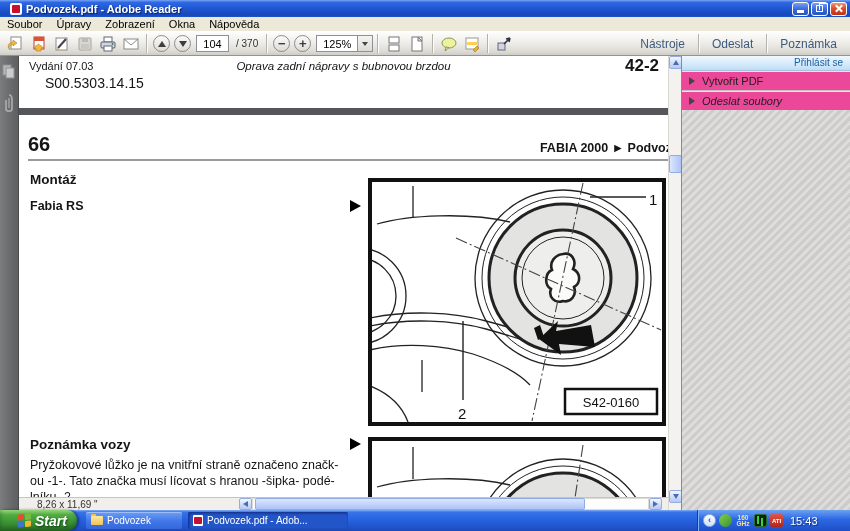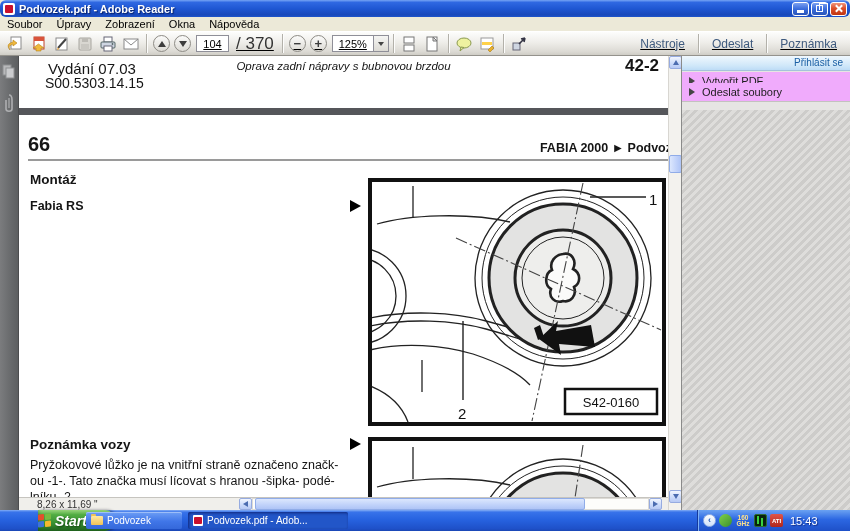--- a/index.html
+++ b/index.html
@@ -3,21 +3,21 @@
 <meta charset="utf-8">
 <style>
   html,body{margin:0;padding:0;background:#444;}
   *{box-sizing:border-box;}
   #app{position:relative;width:850px;height:531px;overflow:hidden;
        font-family:"Liberation Sans",sans-serif;background:#ece9d8;}
 
   
   .titlebar{position:absolute;left:0;top:0;width:850px;height:17px;
     background:linear-gradient(180deg,#76a4f4 0%,#2f68e2 14%,#1f57d3 50%,#1848ba 88%,#1e55cc 100%);
-    display:flex;align-items:center;padding-left:3px;border-radius:6px;}
+    display:flex;align-items:center;padding-left:10px;}
   .pdficon{width:12px;height:12px;background:#fff;border-radius:2px;position:relative;flex:0 0 auto;}
   .pdficon::after{content:"";position:absolute;left:2px;top:2px;width:8px;height:8px;background:#c8102e;border-radius:1px;}
   .title-text{color:#fff;font-size:11px;font-weight:bold;margin-left:4px;
     text-shadow:1px 1px 1px rgba(0,20,80,.8);white-space:nowrap;}
   .win-btns{margin-left:auto;display:flex;gap:2px;padding-right:3px;}
   .wbtn{width:17px;height:14px;border-radius:3px;border:1px solid #fff;
     display:flex;align-items:center;justify-content:center;color:#fff;font-size:9px;line-height:1;}
   .wbtn.blue{background:linear-gradient(180deg,#7ba0f0 0%,#3a6cdc 50%,#2a55b8 100%);}
   .wbtn.red{background:linear-gradient(180deg,#f0967c 0%,#dd4f2a 45%,#bf3410 100%);}
   .glyph-min{width:7px;height:3px;background:#fff;margin-top:6px;}
@@ -29,26 +29,26 @@
 
   
   .menubar{position:absolute;left:0;top:17px;width:850px;height:14px;background:#ece9d8;
     display:flex;align-items:center;font-size:11px;color:#000;}
   .menu-item{padding:0 7px;}
 
   
   .toolbar{position:absolute;left:0;top:31px;width:850px;height:25px;
     background:linear-gradient(180deg,#fdfdfc 0%,#efeeea 45%,#dcdad4 85%,#cfcdc6 100%);
     border-top:1px solid #fff;border-bottom:1px solid #94928c;
-    display:flex;align-items:center;padding-left:4px;text-decoration:underline;}
+    display:flex;align-items:center;padding-left:4px;}
   .tb-btn{width:23px;height:21px;display:flex;align-items:center;justify-content:center;border-radius:2px;flex:0 0 auto;}
   .tb-sep{width:1px;height:19px;background:#b3b1aa;box-shadow:1px 0 0 #fdfdfc;margin:0 4px;flex:0 0 auto;}
   .page-box{width:33px;height:17px;background:#fff;border:1px solid #8f8f98;font-size:11px;
     text-align:center;font-family:"Liberation Sans",sans-serif;padding:0;margin:0 3px;}
-  .tb-label{font-size:17px;color:#333;margin:0 4px;white-space:nowrap;}
+  .tb-label{font-size:10px;color:#333;margin:0 4px;white-space:nowrap;}
   .zoom-box{width:42px;height:17px;background:#fff;border:1px solid #8f8f98;font-size:11px;
     display:flex;align-items:center;justify-content:center;margin-left:3px;}
   .zoom-arrow{width:15px;height:17px;border:1px solid #8f8f98;border-left:none;
     background:linear-gradient(180deg,#f5f5f3,#dcdad4);display:flex;align-items:center;justify-content:center;}
   .tri-down-s{width:0;height:0;border-left:3px solid transparent;border-right:3px solid transparent;border-top:4px solid #444;}
   .circle-btn{width:17px;height:17px;border-radius:50%;border:1px solid #8d8b85;
     background:linear-gradient(180deg,#fbfbfa,#dddbd5);display:flex;align-items:center;justify-content:center;margin:0 2px;}
   .tri-up{width:0;height:0;border-left:4px solid transparent;border-right:4px solid transparent;border-bottom:6px solid #3d3d3d;}
   .tri-down{width:0;height:0;border-left:4px solid transparent;border-right:4px solid transparent;border-top:6px solid #3d3d3d;}
   .pm{font-size:13px;font-weight:bold;color:#3d3d3d;line-height:1;margin-top:-1px;}
@@ -92,35 +92,35 @@
   .hs-tri-right{width:0;height:0;border-top:3px solid transparent;border-bottom:3px solid transparent;border-left:5px solid #4c6cb0;}
   .hs-track{position:absolute;top:0;height:12px;background:#fdfdfb;border:1px solid #dcdad5;}
   .hs-thumb{position:absolute;top:0;height:12px;border:1px solid #90ace8;border-radius:2px;
     background:linear-gradient(180deg,#dce7fd 0%,#c2d3fa 55%,#aec4f6 100%);}
 
   
   .panel{position:absolute;left:681px;top:56px;width:169px;height:454px;background:#e6e5e3;border-left:1px solid #8a8a8a;}
   .signin{position:absolute;left:0;top:0;width:168px;height:15px;
     background:linear-gradient(180deg,#f0f8fe 0%,#cfe7f9 70%,#bddcf6 100%);
     border-bottom:1px solid #a5c3da;font-size:10px;color:#1a5fa4;text-align:right;padding:1px 7px 0 0;}
-  .panel-item{position:absolute;left:0;width:168px;height:19px;background:#f0abfc;
+  .panel-item{position:absolute;left:0;width:168px;height:19px;background:#ec4899;
     border-bottom:1px solid #c3c2bf;display:flex;align-items:center;padding-left:7px;font-size:11px;color:#1d1d1d;}
   .p-tri{width:0;height:0;border-top:4px solid transparent;border-bottom:4px solid transparent;
     border-left:6px solid #444;margin-right:7px;}
   .hatch{position:absolute;left:0;top:54px;width:168px;height:400px;
     background:repeating-linear-gradient(135deg,#dedddb 0 3px,#cdccca 3px 6px);}
 
   
   .taskbar{position:absolute;left:0;top:510px;width:850px;height:21px;
     background:linear-gradient(180deg,#84aef5 0%,#3873ea 10%,#2763e0 45%,#1e50c8 90%,#1a47b4 100%);}
   .startbtn{position:absolute;left:0;top:0;height:21px;width:77px;border-radius:0 10px 10px 0;
     background:linear-gradient(180deg,#9cd97f 0%,#52ad43 22%,#3a9334 60%,#2e7c2a 100%);
     box-shadow:inset 0 -3px 5px rgba(0,40,0,.35),2px 0 3px rgba(0,0,30,.45);
     display:flex;align-items:center;color:#fff;font-weight:bold;font-style:italic;font-size:14px;
-    text-shadow:1px 1px 2px rgba(0,40,0,.7);padding-left:0;margin-left:38px;}
+    text-shadow:1px 1px 2px rgba(0,40,0,.7);padding-left:18px;}
   .flag{width:13px;height:13px;display:grid;grid-template-columns:6px 6px;grid-template-rows:6px 6px;gap:1px;
     margin-right:4px;transform:skewY(-4deg);}
   .flag i{display:block;border-radius:1px;}
   .task{position:absolute;top:2px;height:17px;border-radius:2px;display:flex;align-items:center;
     font-size:10px;color:#fff;padding:0 5px;white-space:nowrap;overflow:hidden;}
   .task.inactive{background:linear-gradient(180deg,#6d9ef5 0%,#4076e8 55%,#3568da 100%);
     box-shadow:inset 0 1px 0 #9dbef8;}
   .task.active{background:#2256c8;box-shadow:inset 1px 1px 3px rgba(0,0,60,.55);}
   .t-folder{width:12px;height:9px;background:linear-gradient(180deg,#ffe9a0,#efc356);border-radius:1px;
     position:relative;margin-right:4px;flex:0 0 auto;}
@@ -282,21 +282,21 @@
     </svg>
     <svg class="nav-icon" width="12" height="22">
       <path d="M6,2 C9,2 9,5 9,7 L9,16 C9,19 3,19 3,16 L3,7" fill="none" stroke="#aeafb1" stroke-width="1.6"></path>
       <path d="M6,5 L6,15" stroke="#aeafb1" stroke-width="1.2"></path>
     </svg>
   </div>
 
   <div class="doc">
 
     <div class="prev-page">
-      <span class="doc-txt" style="left:29px;top:4px;font-size:15px;">Vydání 07.03</span>
+      <span class="doc-txt" style="left:10px;top:4px;font-size:11px;">Vydání 07.03</span>
       <span class="doc-txt" style="left:26px;top:19px;font-size:14px;">S00.5303.14.15</span>
       <span class="doc-txt" style="left:0;right:0;top:4px;font-size:11.5px;text-align:center;font-style:italic;">Oprava zadní nápravy s bubnovou brzdou</span>
       <span class="doc-txt b" style="right:9px;top:0px;font-size:17px;">42-2</span>
     </div>
 
     <div class="page-sep"></div>
 
     <div class="cur-page">
       <span class="doc-txt b" style="left:9px;top:18px;font-size:20px;">66</span>
       <span class="doc-txt b" style="right:-4px;top:26px;font-size:12.5px;">FABIA 2000 ►  Podvoz</span>
@@ -396,21 +396,21 @@
         <span class="vs-tri-down"></span>
       </span>
   </div>
 
   <div class="panel">
     <div class="signin">Přihlásit se</div>
     <div class="panel-item" style="top:16px;">
       <span class="p-tri"></span>
       <span>Vytvořit PDF</span>
     </div>
-    <div class="panel-item" style="top:27px;">
+    <div class="panel-item" style="top:36px;font-style:italic;">
       <span class="p-tri"></span>
       <span>Odeslat soubory</span>
     </div>
     <div class="hatch"></div>
   </div>
 
   <div class="taskbar">
     <div class="startbtn">
       <span class="flag">
         <i style="background:#e34f2c;"></i>

